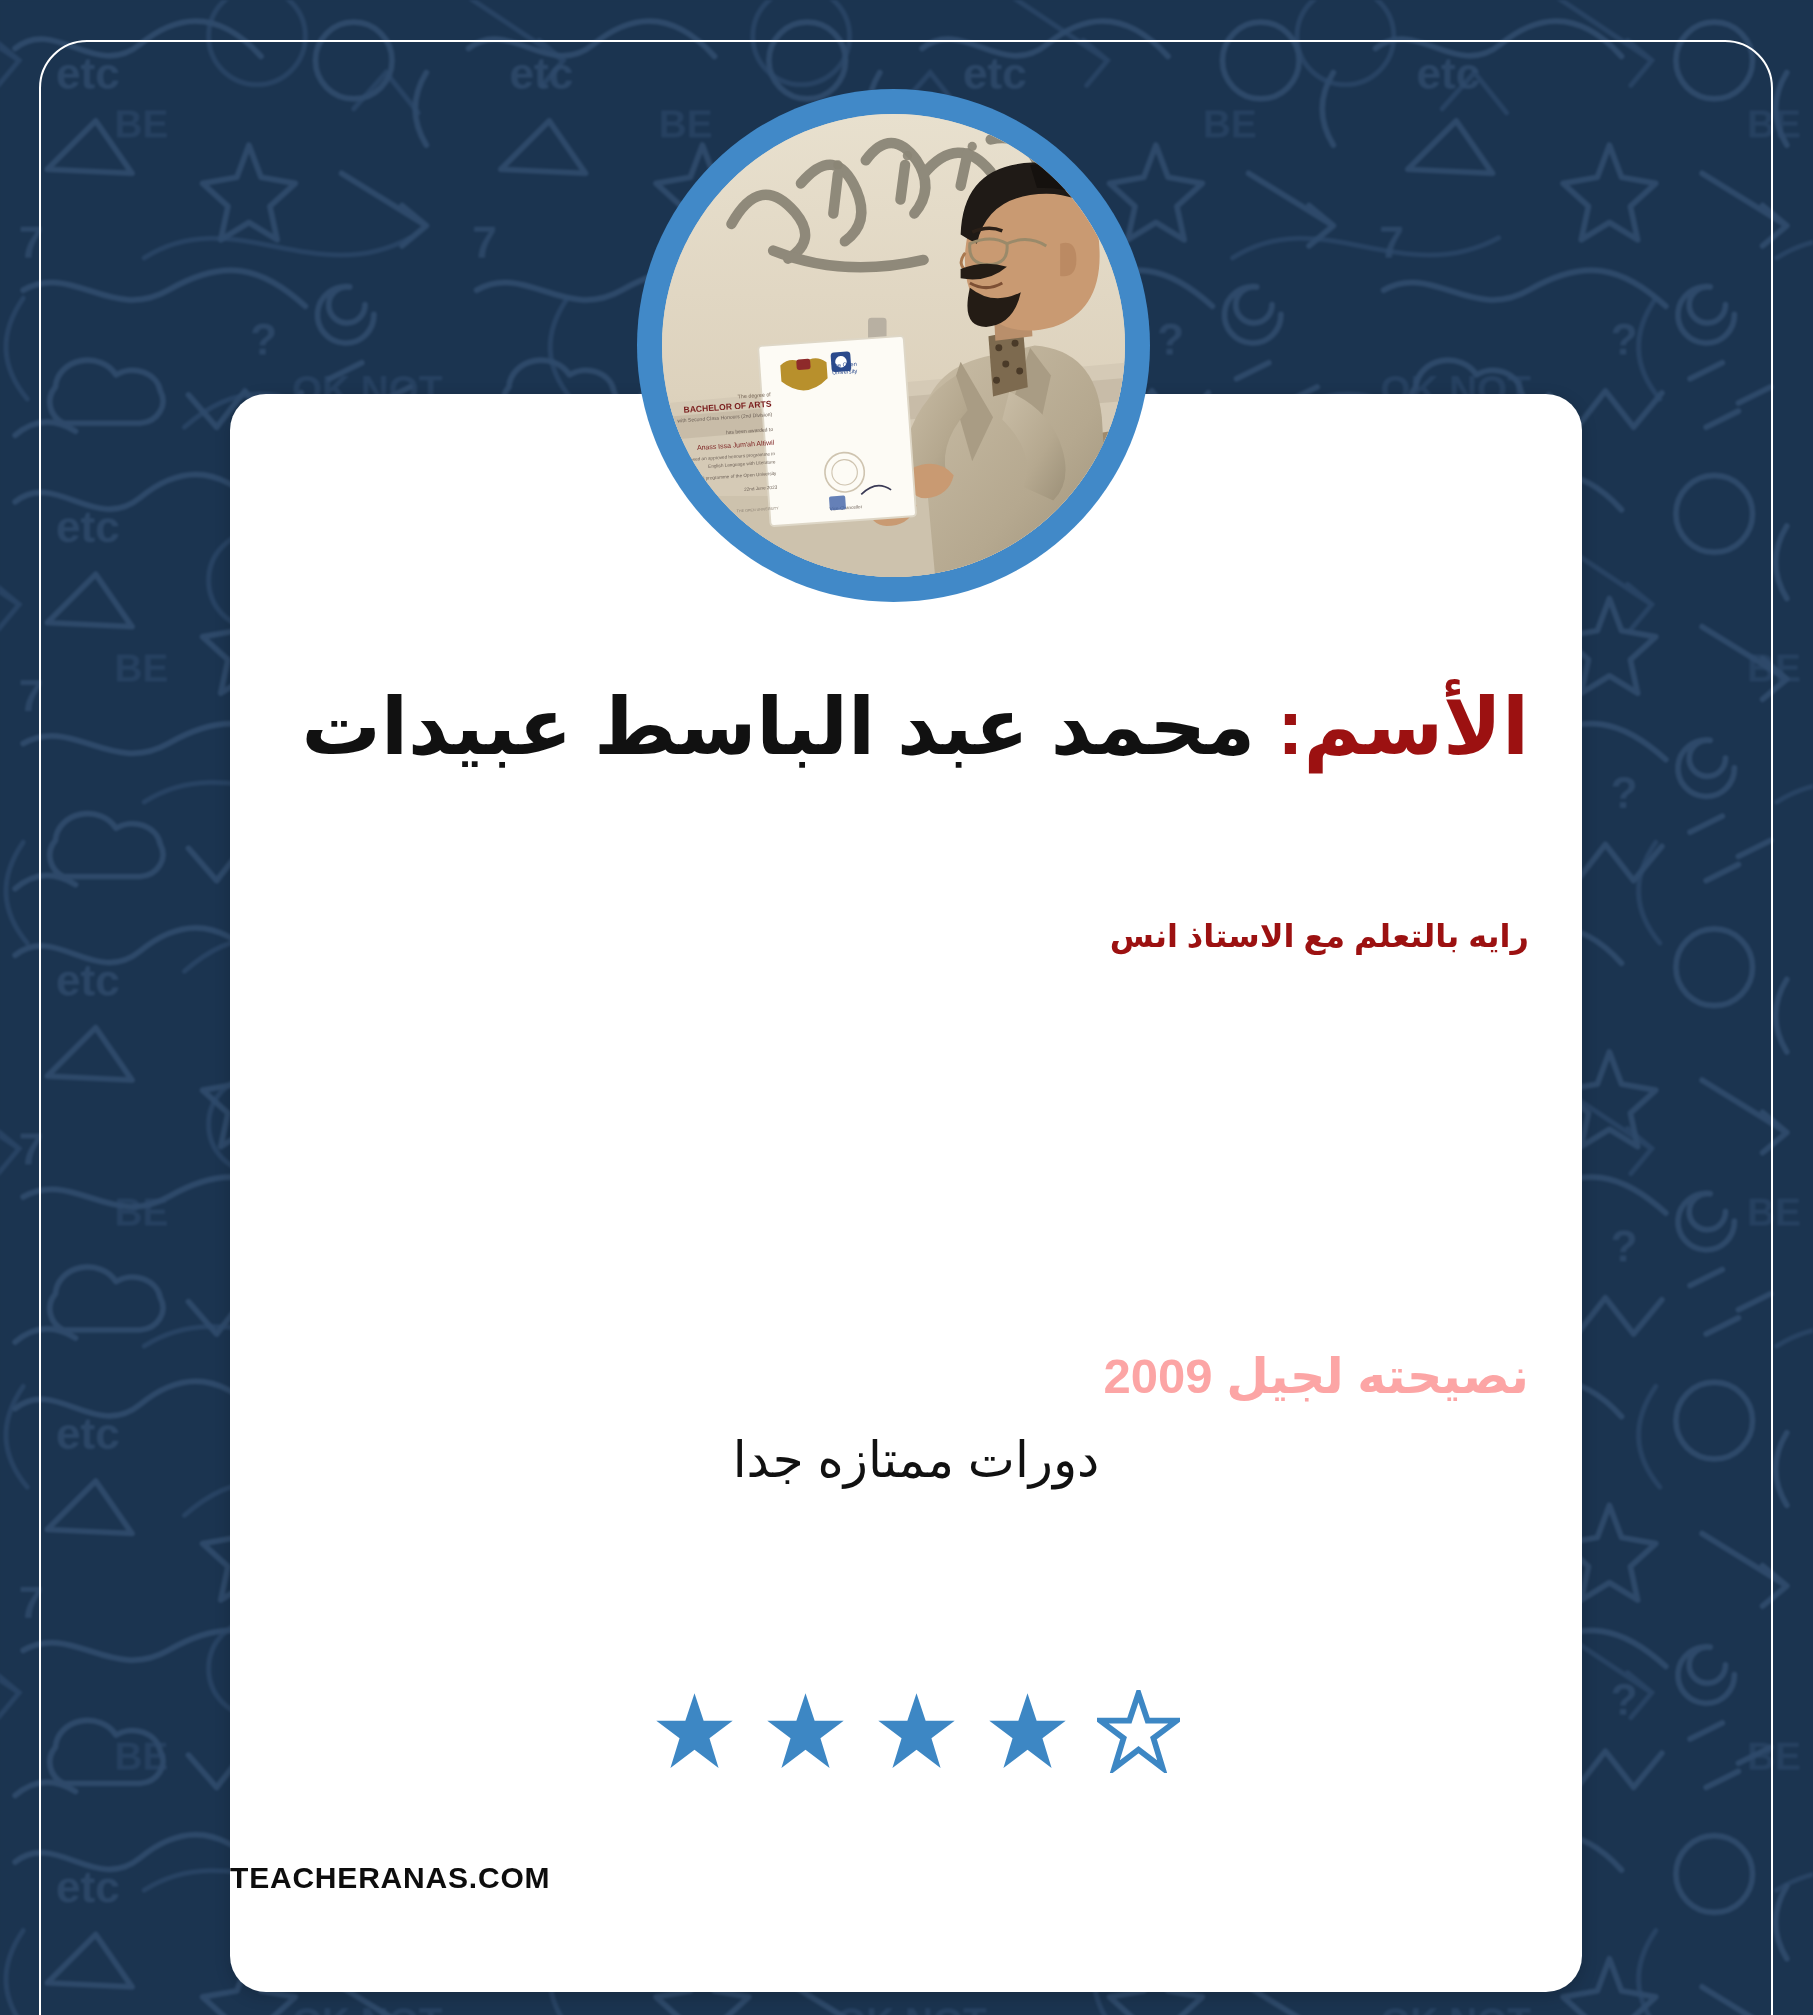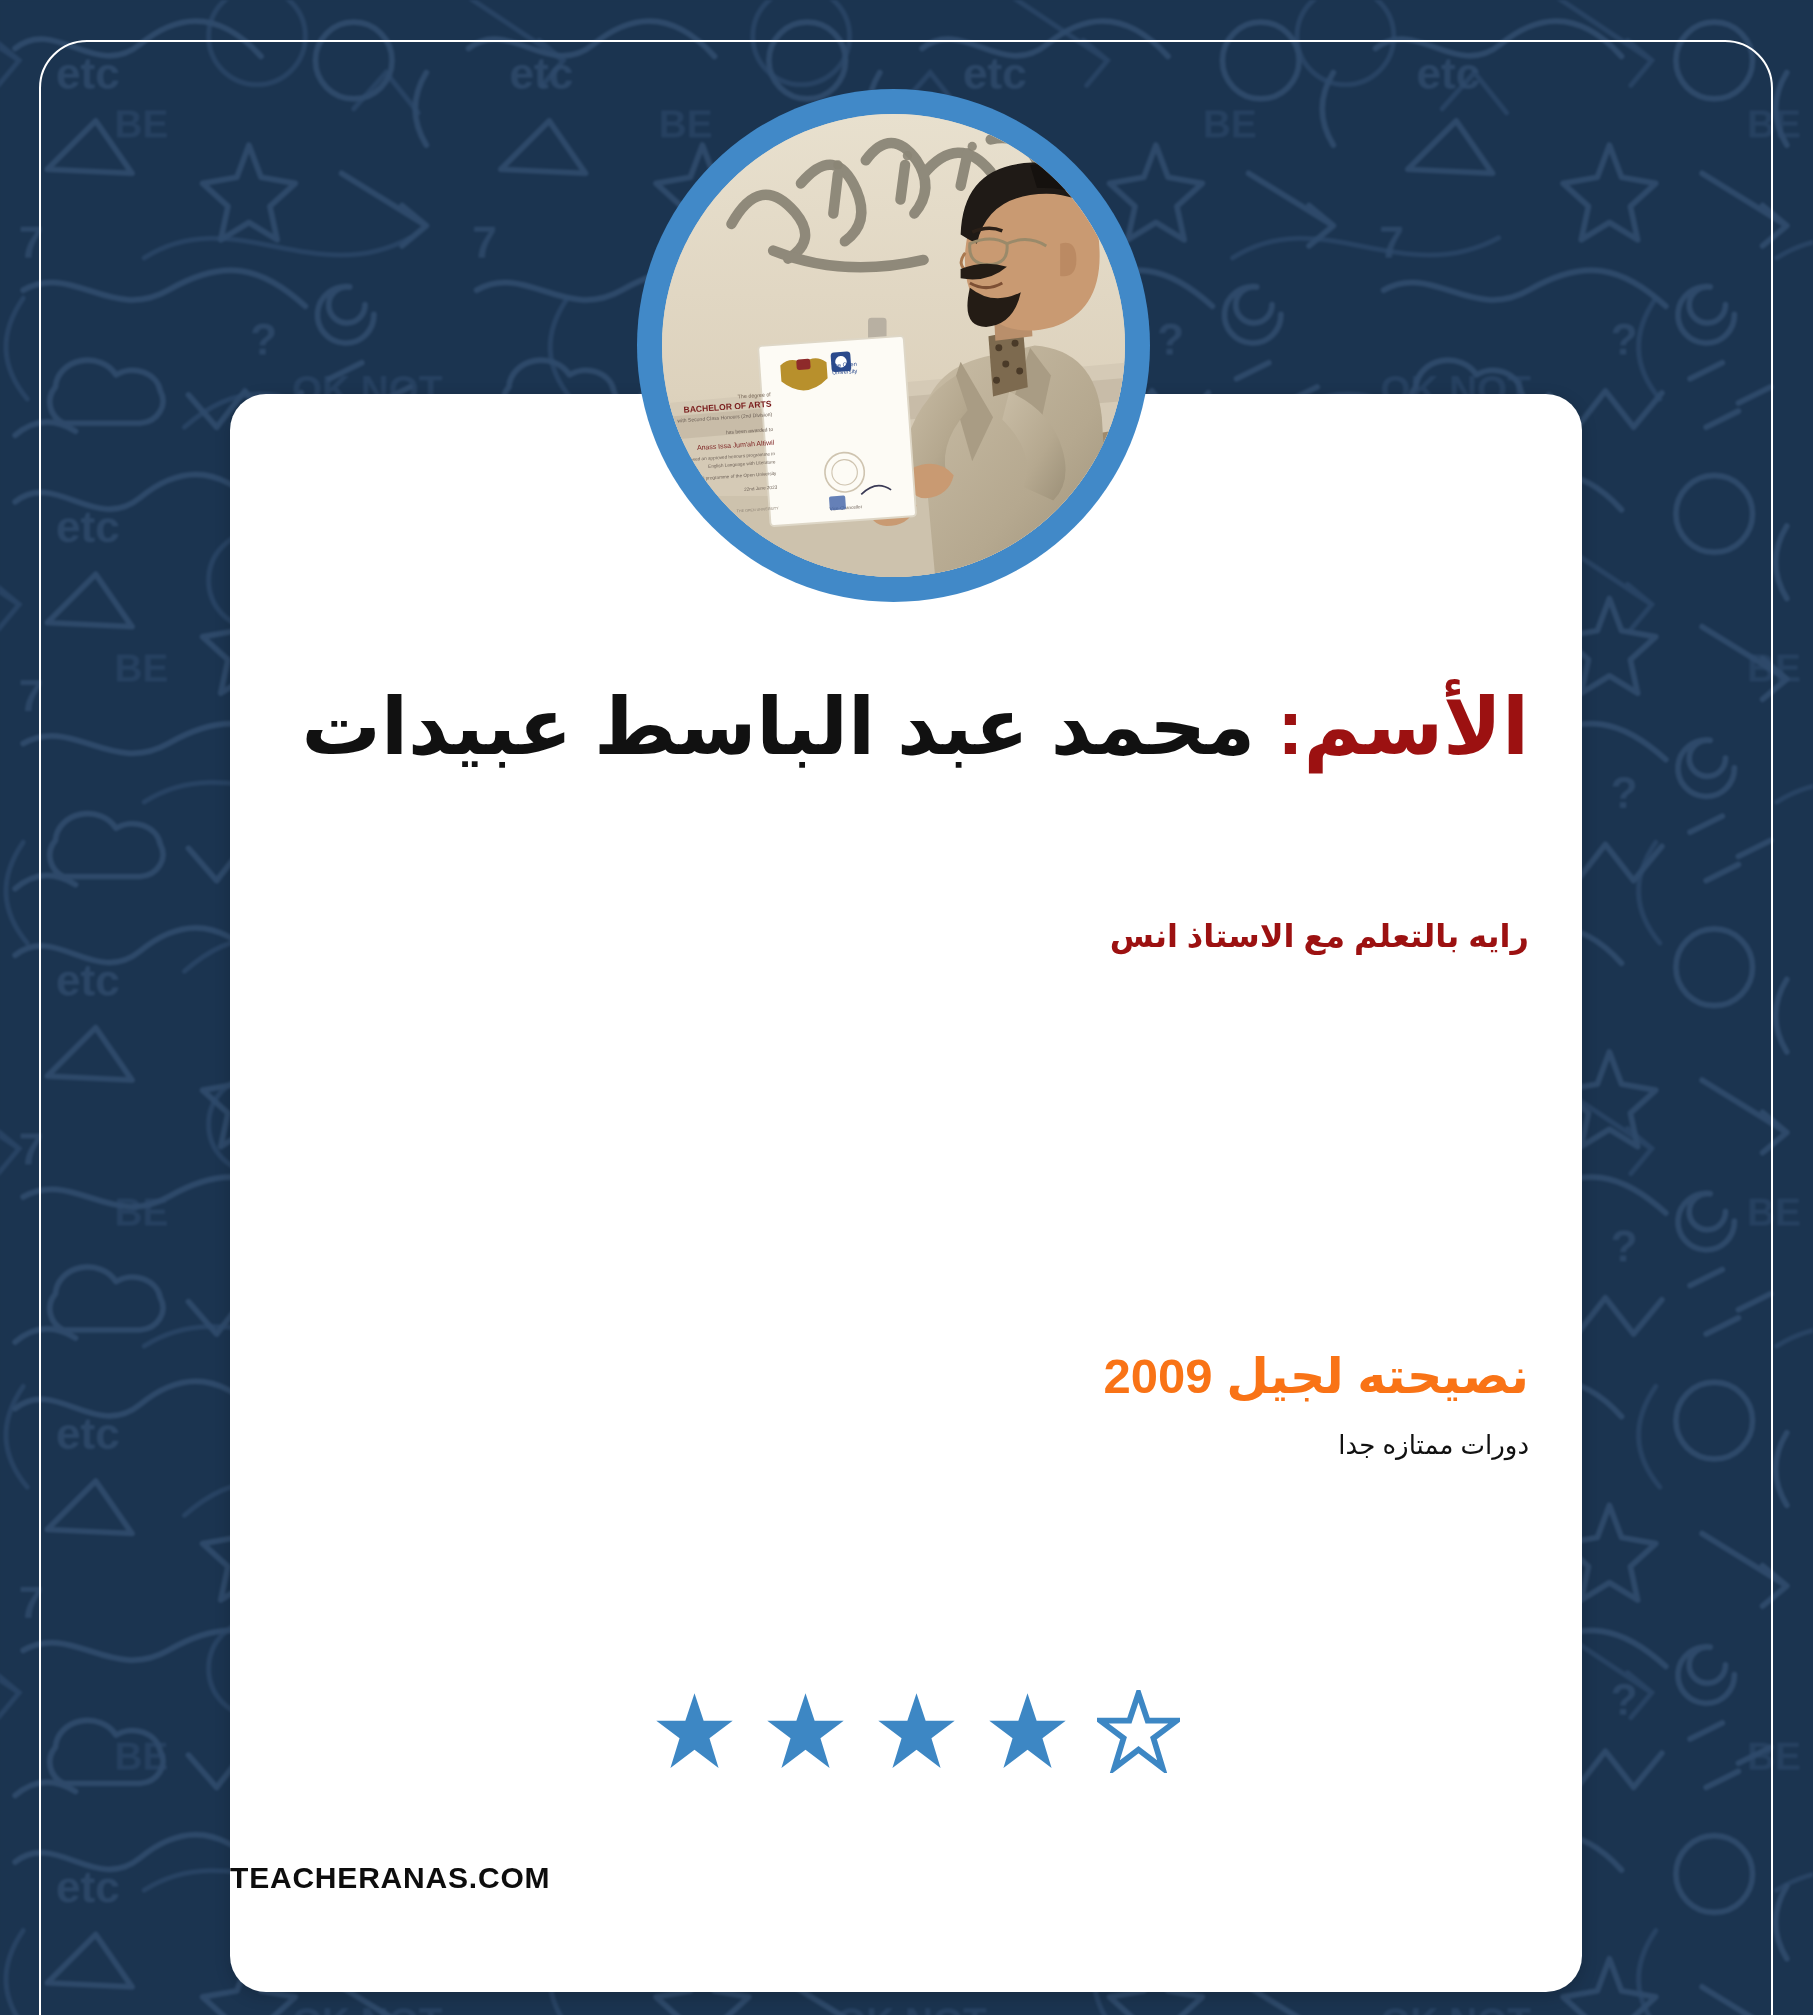--- a/index.html
+++ b/index.html
@@ -129,34 +129,35 @@
   }
 
   .advice-heading {
     position: absolute;
     top: 954px;
     right: 73px;
     left: 73px;
     font-size: 49px;
     font-weight: 700;
     line-height: 1.18;
-    color: #f97316;
+    color: #fca5a5;
     white-space: nowrap;
   }
 
   .advice-body {
     position: absolute;
     top: 1036px;
     right: 73px;
     left: 73px;
-    font-size: 26px;
+    font-size: 50px;
     font-weight: 400;
     line-height: 1.2;
     color: #111111;
     white-space: nowrap;
+    text-align: center;
   }
 
   
   .stars {
     position: absolute;
     top: 1296px;
     left: 0;
     width: 100%;
     display: flex;
     justify-content: center;

